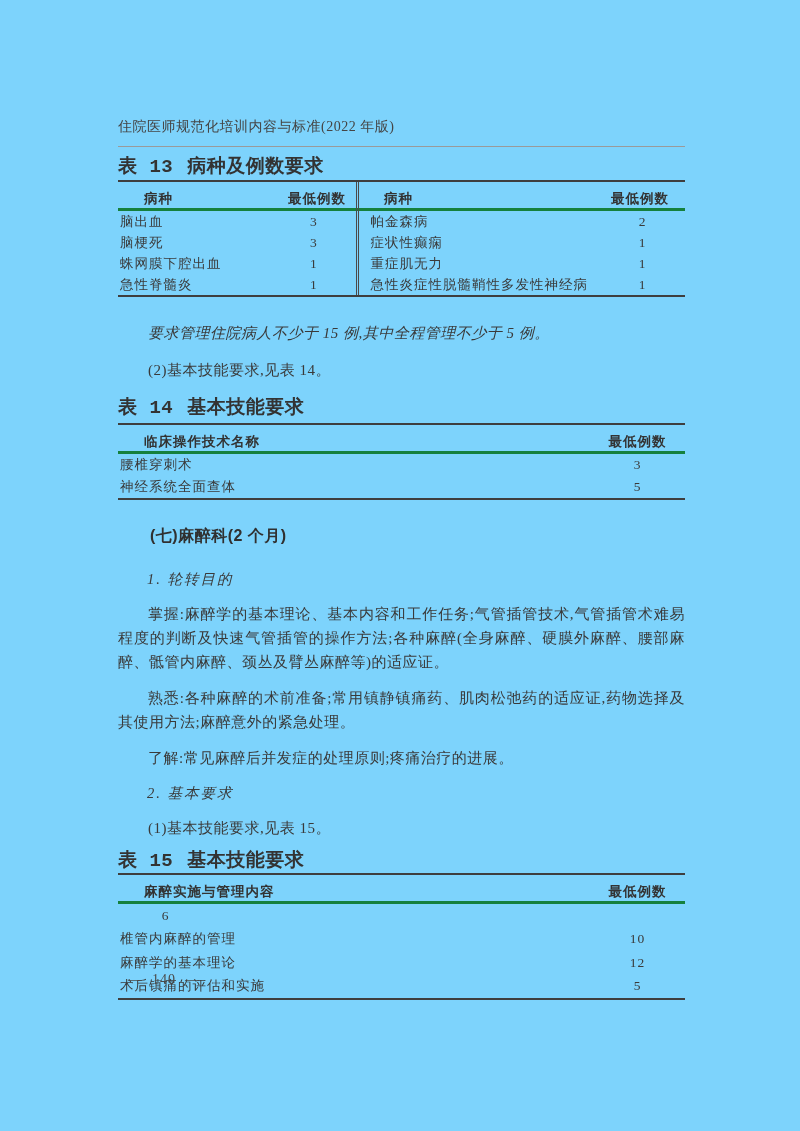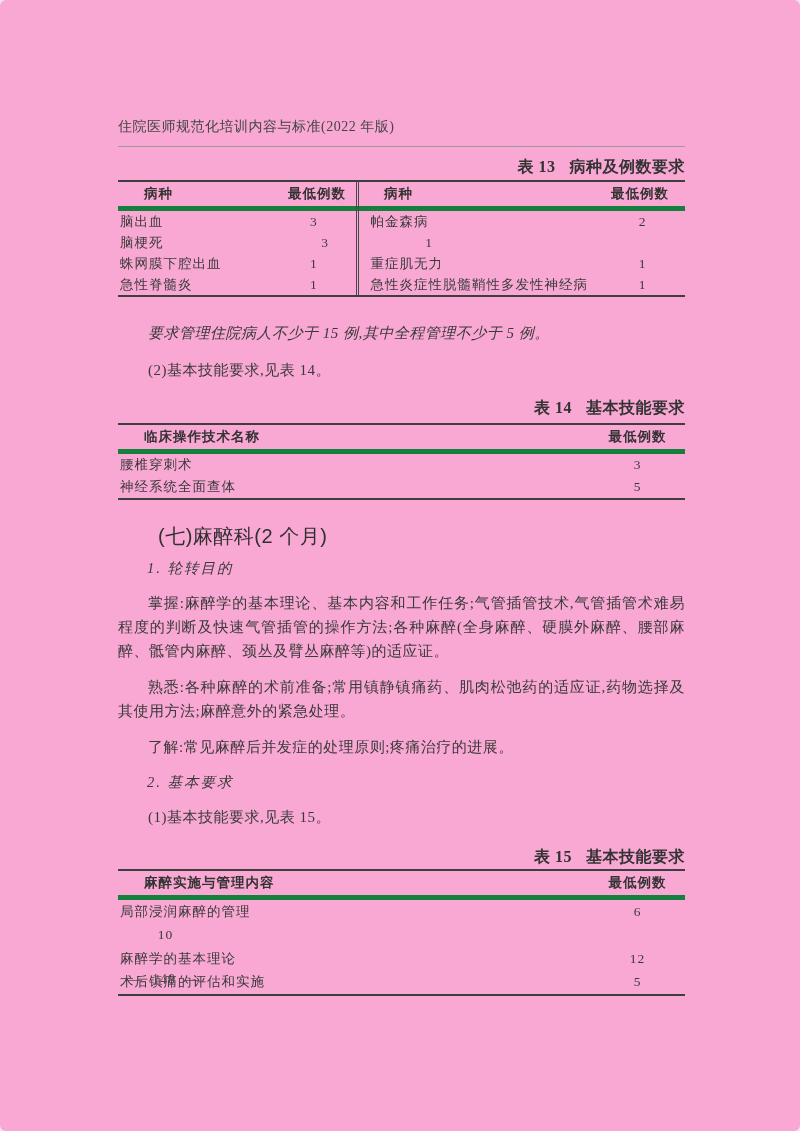--- a/index.html
+++ b/index.html
@@ -1,65 +1,64 @@
 <!DOCTYPE html>
 <html><head>
 <meta charset="utf-8">
 <style>
   * { margin:0; padding:0; box-sizing:border-box; }
   html,body { background:#e8e8e8; }
   .page {
     position:relative;
     width:800px; height:1131px;
-    background:#f9a8d4;
+    background:#7dd3fc;
     margin:0 auto;
     overflow:hidden;
     color:#3a3a3a;
     font-family:"Liberation Serif","DejaVu Serif",serif;
-    border-radius:6px;
   }
   .content { width:567px; margin-left:118px; }
 
   
   .doc-header {
     margin-top:116px;
     font-size:14px; line-height:22px;
     letter-spacing:0.5px; color:#454545;
     padding-bottom:8px;
     border-bottom:1px solid #9a9a9a;
   }
 
   
   .tbl-title {
-    text-align:right;
-    font-family:Liberation Serif, serif;
-    font-weight:bold; font-size:16px; line-height:22px;
+    text-align:left;
+    font-family:Liberation Mono, monospace;
+    font-weight:bold; font-size:19px; line-height:22px;
     color:#333; letter-spacing:0.5px;
   }
   .tbl-title .tbl-name { margin-left:14px; }
   .t13-title { margin-top:9px; }
   .t14-title { margin-top:14px; }
-  .t15-title { margin-top:17px; }
+  .t15-title { margin-top:10px; }
 
   
   .tbl {
     position:relative;
     border-top:2px solid #3e3e3e;
     border-bottom:2px solid #3e3e3e;
     font-size:13.5px; letter-spacing:1px; color:#3a3a3a;
   }
   .t13 { margin-top:2px; }
   .t14 { margin-top:4px; }
   .t15 { margin-top:1px; }
   .trow { display:flex; align-items:center; }
   .thead-row {
     height:29px;
-    border-bottom:5px solid #15803d;
+    border-bottom:3px solid #15803d;
     font-family:"Liberation Sans","DejaVu Sans",sans-serif;
-    font-weight:bold; color:#333;
+    font-weight:bold; color:#333;align-items:flex-end;
   }
   .t13 .drow { height:21px;gap:8px; }
   .t14 .drow { height:22px; }
   .t15 .drow { height:23.5px; }
 
   
   .c13-dl { width:160px; padding-left:2px; }
   .thead-row .c13-dl { padding-left:26px; }
   .c13-nl { width:78px; text-align:center; }
   .c13-sp { width:4px; }
@@ -79,28 +78,28 @@
   
   .para {
     font-size:15px; line-height:24px; letter-spacing:0.5px;
     text-align:justify; text-indent:2em; color:#3a3a3a;margin-top:12px;
   }
   .p-after-t13 { margin-top:24px; line-height:25px;font-style:italic; }
   .p-follow { line-height:25px; }
   .sec-heading {
     margin-top:24px;
     font-family:"Liberation Sans","DejaVu Sans",sans-serif;
-    font-weight:normal; font-size:20px; line-height:24px;
+    font-weight:bold; font-size:16px; line-height:24px;
     text-indent:2em; color:#303030; letter-spacing:0.5px;
   }
   .kaiti {
     font-style:italic; letter-spacing:2px;
     font-size:14.5px; line-height:22px; text-indent:2em;
   }
-  .item1 { margin-top:9px; }
+  .item1 { margin-top:20px; }
 
   
   .page-footer {
     position:absolute; left:128px; top:972px;
     font-size:14px; color:#4a4a4a; letter-spacing:1px;
   }
   .page-footer span { margin-right:9px; }
   .page-footer span:last-child { margin-right:0; }
 </style>
 </head>
@@ -127,20 +126,21 @@
         <div class="c13-dl">脑出血</div>
         <div class="c13-nl">3</div>
         <div class="c13-sp"></div>
         <div class="c13-dr">帕金森病</div>
         <div class="c13-nr">2</div>
       </div>
       <div class="trow drow">
         <div class="c13-dl">脑梗死</div>
         <div class="c13-nl">3</div>
         <div class="c13-sp"></div>
+        <div class="c13-dr">症状性癫痫</div>
         <div class="c13-nr">1</div>
       </div>
       <div class="trow drow">
         <div class="c13-dl">蛛网膜下腔出血</div>
         <div class="c13-nl">1</div>
         <div class="c13-sp"></div>
         <div class="c13-dr">重症肌无力</div>
         <div class="c13-nr">1</div>
       </div>
       <div class="trow drow">
@@ -183,24 +183,24 @@
 
     <div class="tbl-title t15-title">
       <span>表 15</span><span class="tbl-name">基本技能要求</span>
     </div>
     <div class="tbl t15">
       <div class="trow thead-row">
         <div class="c2-name">麻醉实施与管理内容</div>
         <div class="c2-num">最低例数</div>
       </div>
       <div class="trow drow">
-        <div class="c2-name">局部浸润麻醉的管理</div>
         <div class="c2-num">6</div>
       </div>
       <div class="trow drow">
+        <div class="c2-name">椎管内麻醉的管理</div>
         <div class="c2-num">10</div>
       </div>
       <div class="trow drow">
         <div class="c2-name">麻醉学的基本理论</div>
         <div class="c2-num">12</div>
       </div>
       <div class="trow drow">
         <div class="c2-name">术后镇痛的评估和实施</div>
         <div class="c2-num">5</div>
       </div>

